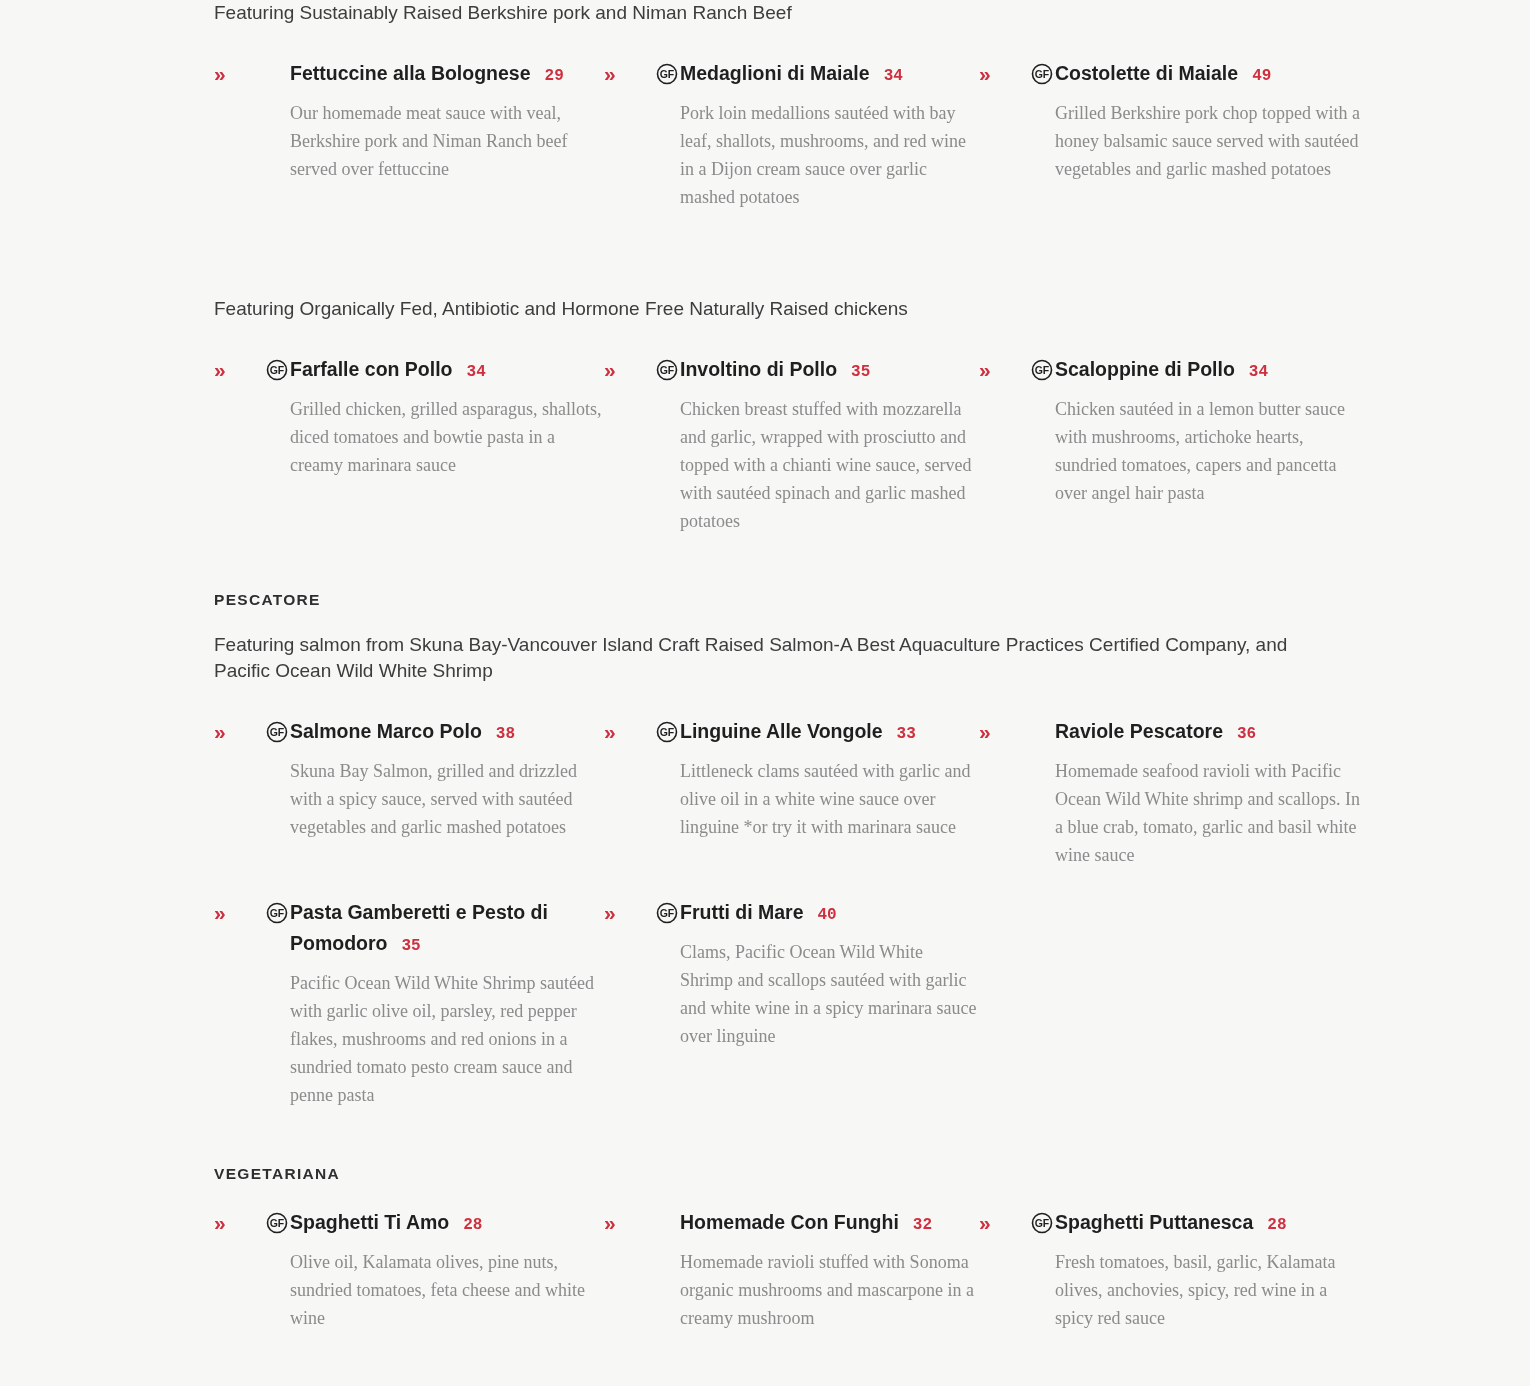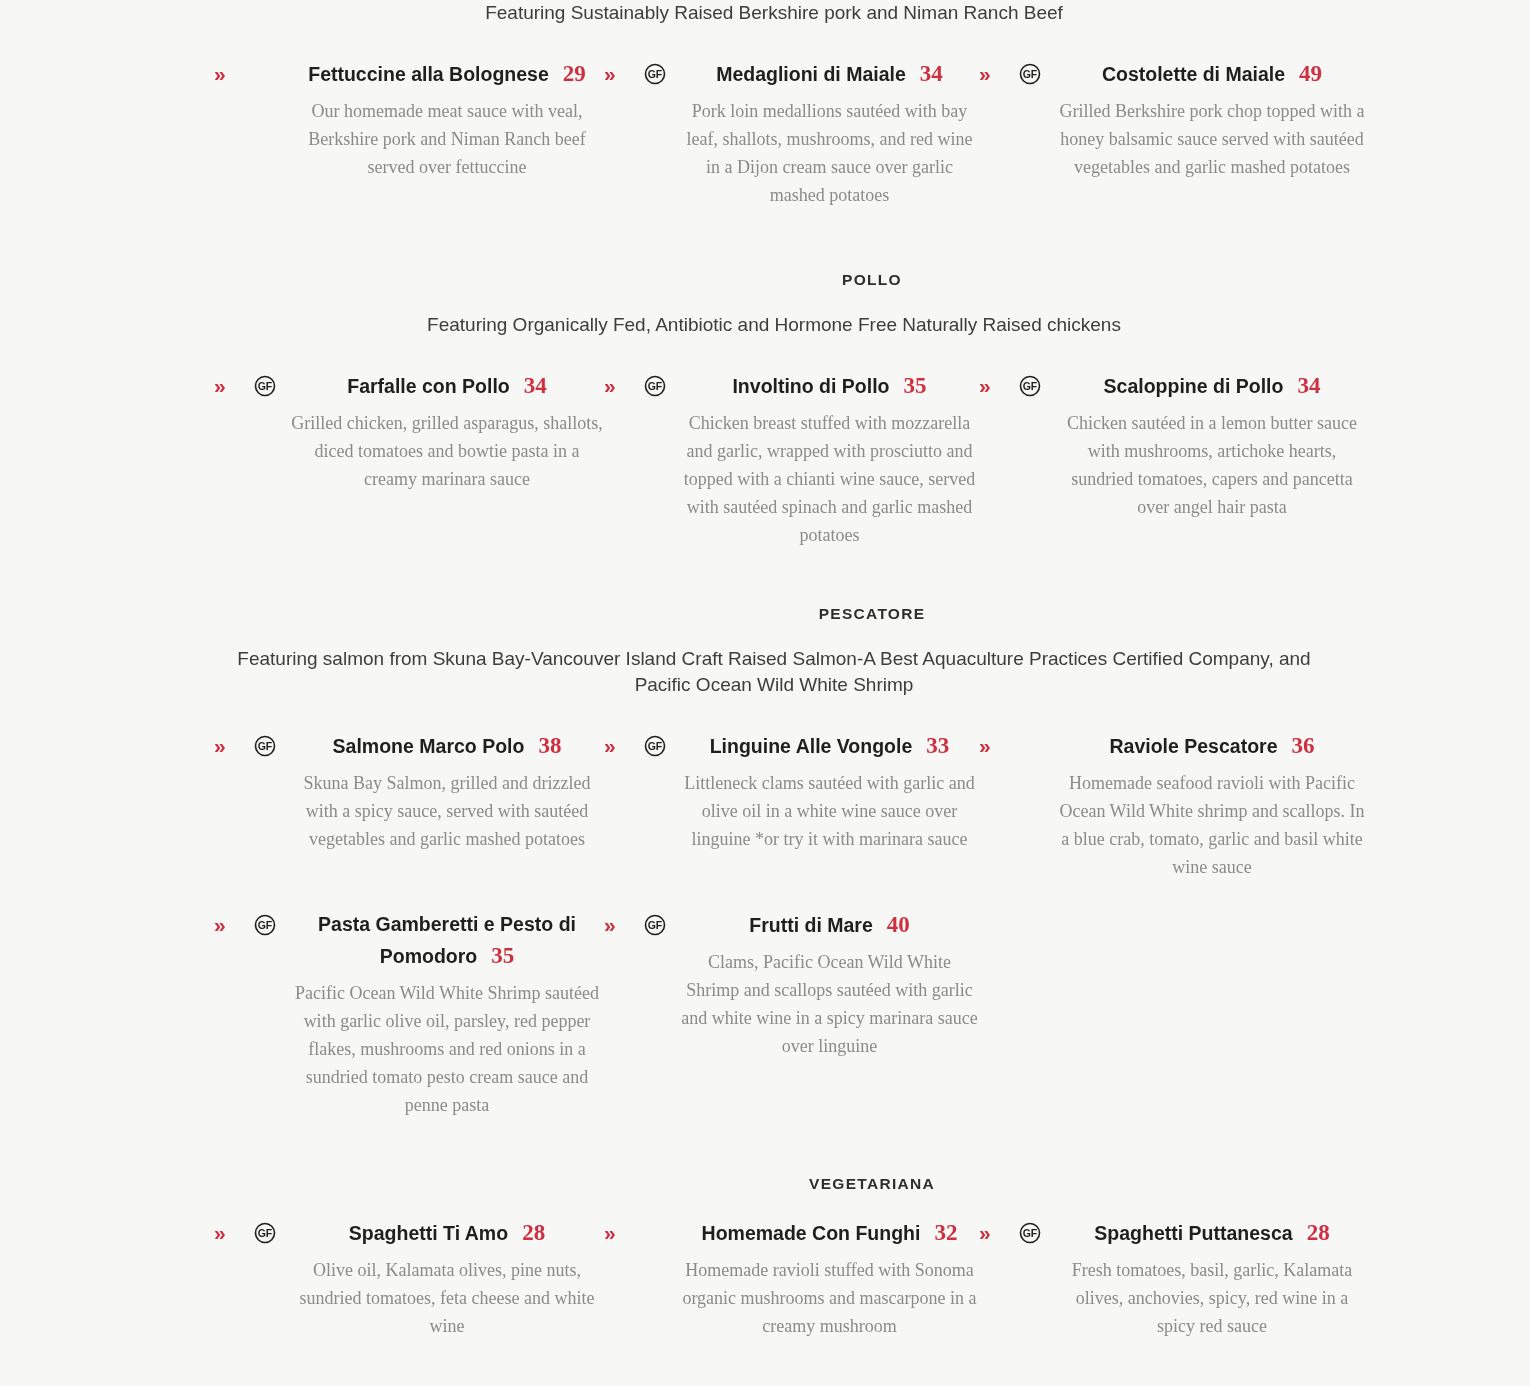--- a/index.html
+++ b/index.html
@@ -15,21 +15,20 @@
     font-family: "Liberation Sans", sans-serif;
     color: #2b2b2b;
     -webkit-font-smoothing: antialiased;
   }
 
   .page {
     position: relative;
     width: 1530px;
     height: 1386px;
     overflow: hidden;
-    text-align: center;
   }
 
   .inner {
     padding: 0 0 0 0;
   }
 
   
   .section {
     padding: 0;
   }
@@ -88,37 +87,37 @@
     left: -40px;
     top: 0px;
     font-size: 21px;
     line-height: 31px;
     font-weight: bold;
     color: #cf2f3e;
   }
 
   .gf {
     position: absolute;
-    left: 0px;
+    left: 12px;
     top: 5px;
     width: 22px;
     height: 22px;
     display: inline-block;
   }
 
   .gf svg { display: block; }
 
   .title-txt {
     font-weight: bold;
     margin-top: 15px;
   }
 
   .price {
-    font-family: Liberation Serif, serif;
-    font-size: 23px;
+    font-family: Liberation Mono, monospace;
+    font-size: 16px;
     font-weight: bold;
     color: #cf2f3e;
     margin-left: 14px;
     white-space: nowrap;
   }
 
   .desc {
     font-family: "Liberation Serif", serif;
     font-size: 18px;
     line-height: 28px;
@@ -176,21 +175,20 @@
           </div>
           <div class="desc">Grilled Berkshire pork chop topped with a honey balsamic sauce served with sautéed vegetables and garlic mashed potatoes</div>
         </div>
 
       </div>
     </div>
 
     <div style="height:62px"></div>
 
     <div class="section">
-      <div class="section-head">POLLO</div>
       <div style="height:23px"></div>
       <div class="section-sub">Featuring Organically Fed, Antibiotic and Hormone Free Naturally Raised chickens</div>
       <div style="height:32px"></div>
 
       <div class="items">
 
         <div class="item">
           <div class="item-head">
             <span class="chev">»</span>
             <span class="gf">

